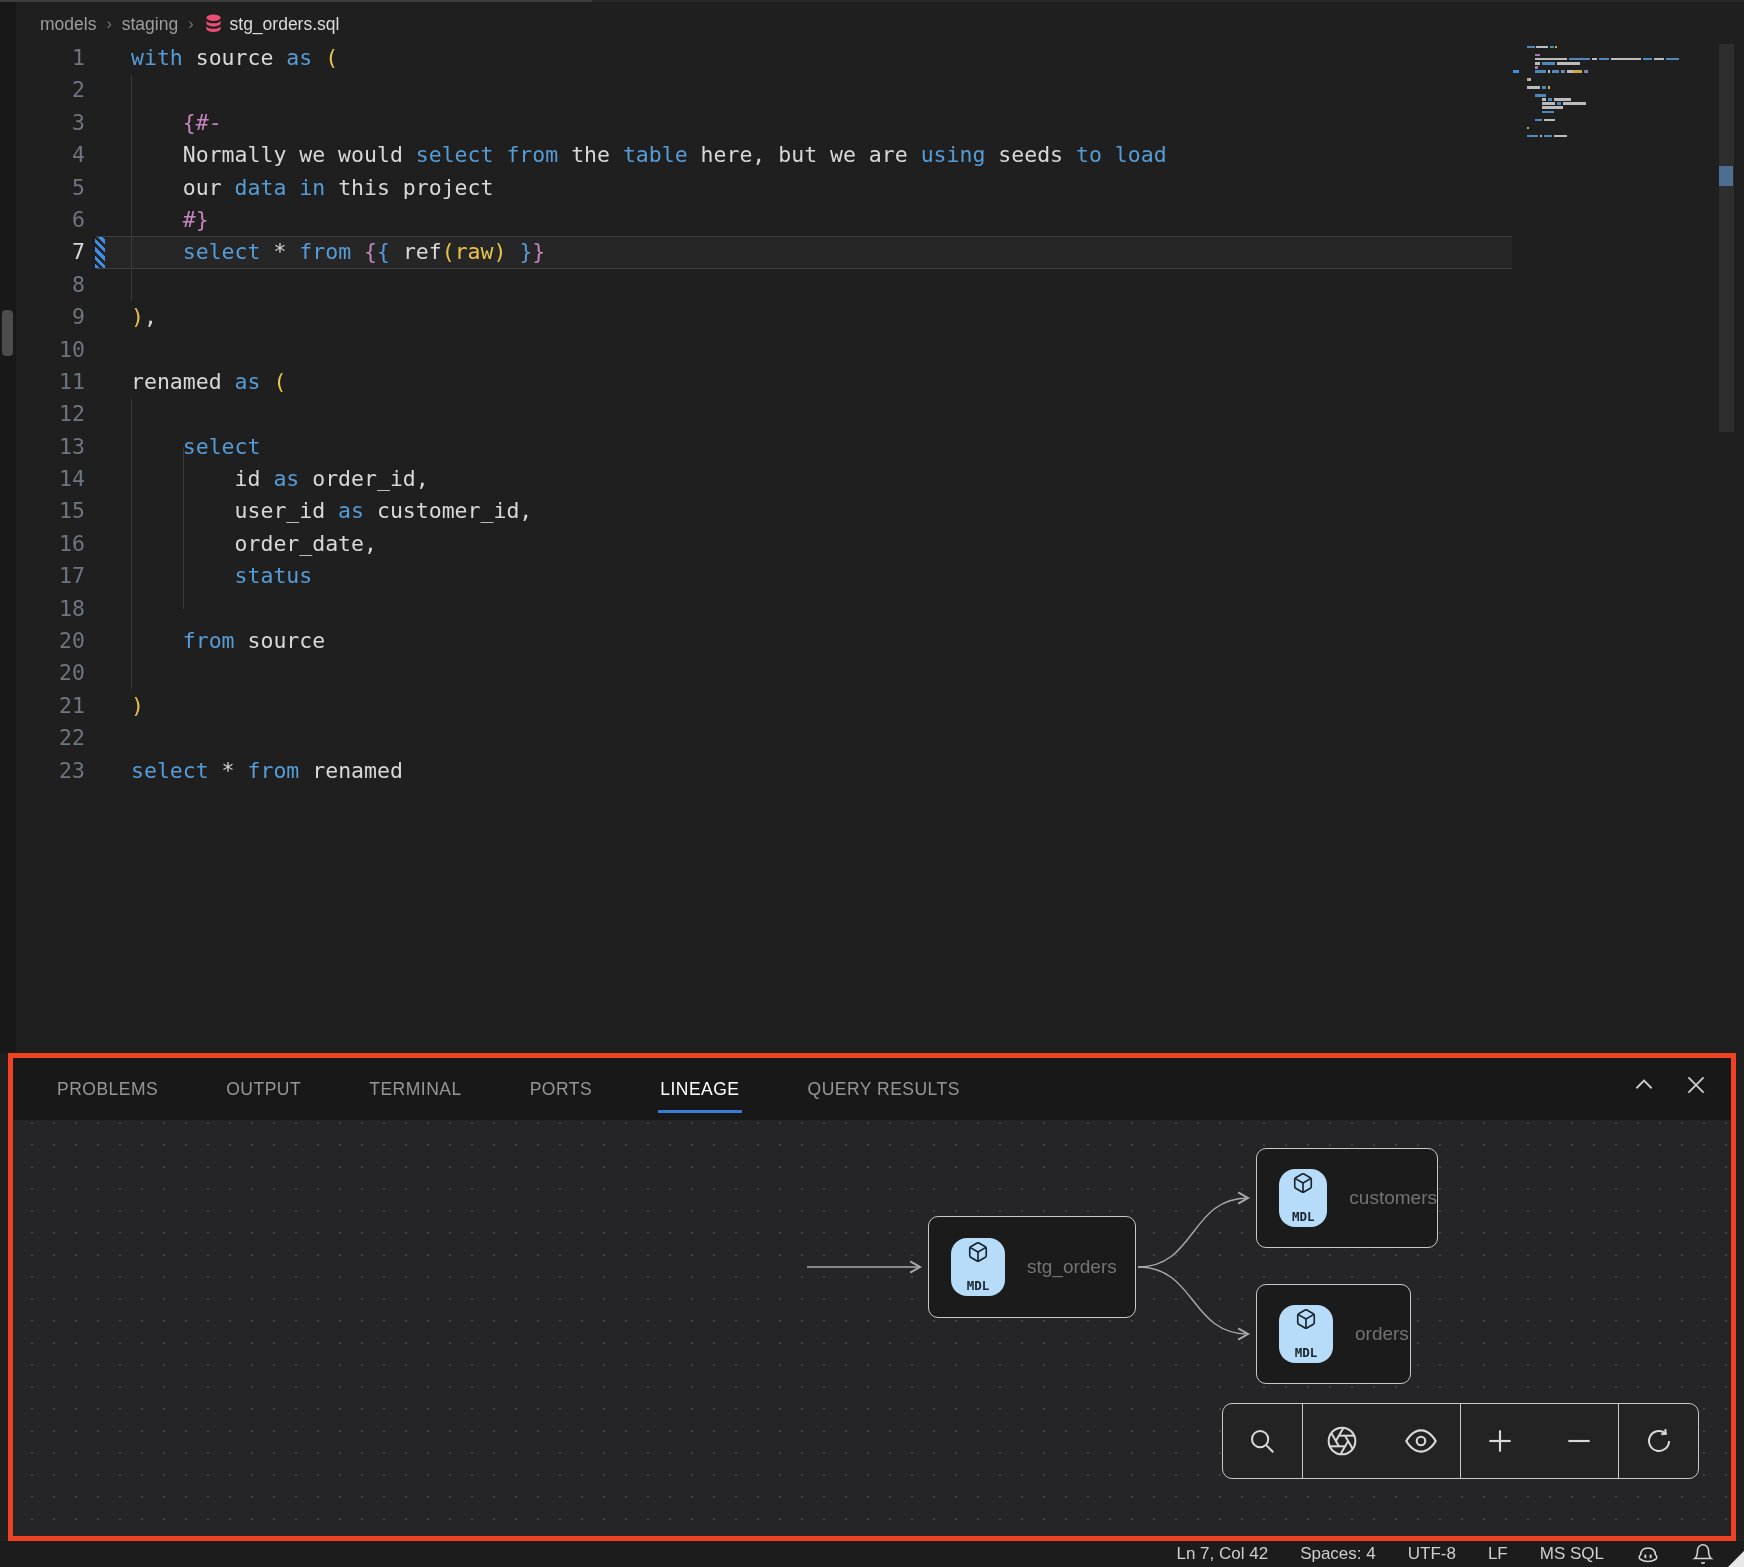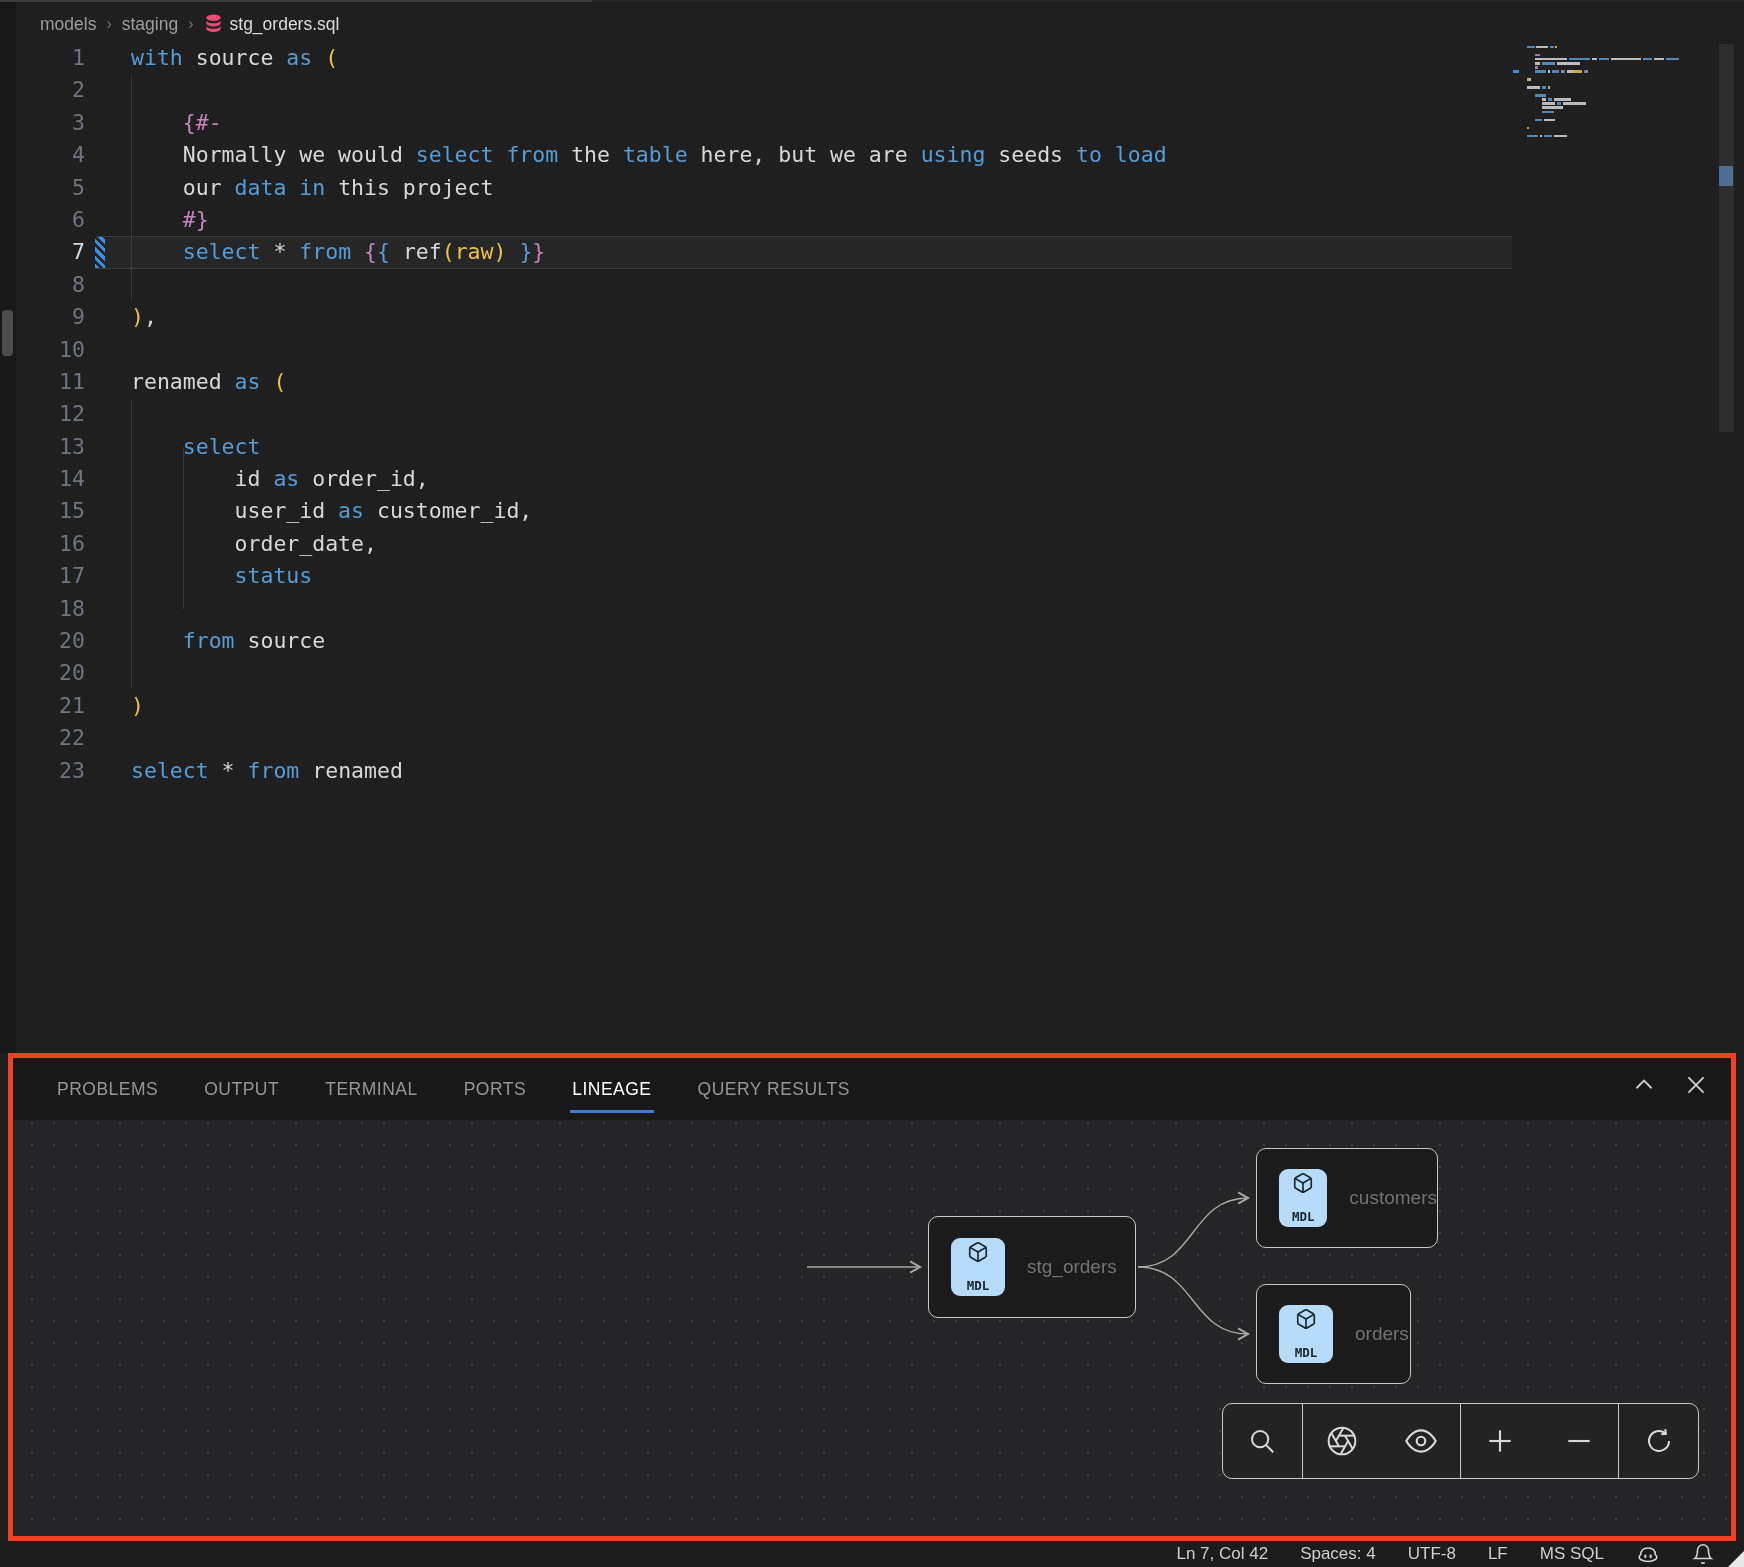--- a/index.html
+++ b/index.html
@@ -42,35 +42,35 @@
   .mini-row { height:2.4px; margin-bottom:1.65px; white-space:nowrap; }
   .mini-row i { display:inline-block; height:2.4px; vertical-align:top; }
   .mini-marker { position:absolute; left:1513px; top:70px; width:6px; height:3.4px; background:#3b8eea; }
   .scroll-track { position:absolute; left:1719px; top:44px; width:15px; height:388px; background:rgba(255,255,255,0.07); }
   .scroll-mark { position:absolute; left:1719px; top:166px; width:14px; height:20px; background:#4c6e91; }
 
   
   .red-box { position:absolute; left:8px; top:1053px; width:1728px; height:488px;
     border:5px solid #ee4223; background:#181818; }
   .panel-tabs { position:absolute; left:0; top:0; width:100%; height:62px; background:#181818;
-    display:flex; align-items:center; padding-left:44px; gap:46px; }
+    display:flex; align-items:center; padding-left:44px; gap:68px; }
   .ptab { font-size:17.5px; letter-spacing:0.5px; color:#969696; position:relative; cursor:pointer; }
   .ptab.active { color:#ffffff; }
   .ptab.active::after { content:""; position:absolute; left:-2px; right:-2px; bottom:-13px; height:3px; background:#3b7bd4; }
   .panel-actions { position:absolute; right:22px; top:14px; display:flex; gap:26px; color:#cfcfcf; }
   .panel-actions svg { cursor:pointer; }
 
   .canvas { position:absolute; left:0; top:62px; width:1718px; height:416px; background:#252527;
     background-image:radial-gradient(rgba(255,255,255,0.13) 1.1px, rgba(0,0,0,0) 1.1px);
     background-size:22px 22px; background-position:8px 14px; overflow:hidden; }
   .edges { position:absolute; left:0; top:0; width:100%; height:100%; pointer-events:none; }
 
   .node { position:absolute; background:#1b1b1c; border:1.5px solid #c9c9c9; border-radius:10px;
     display:flex; align-items:center; gap:22px; padding-left:22px; cursor:pointer; }
-  .badge { width:54px; height:58px; border-radius:9px; display:flex; flex-direction:column;
+  .badge { width:54px; height:58px; border-radius:16px; display:flex; flex-direction:column;
     align-items:center; justify-content:center; gap:15px;
     font-family:"DejaVu Sans Mono", monospace; font-size:12.5px; font-weight:bold; }
   .badge.green { background:#c9f0bd; color:#1d2b1a; }
   .badge.blue  { background:#b7dcf9; color:#18242f; }
   .node-label { font-size:19px; color:#737373; }
 
   .lineage-toolbar { position:absolute; left:1209px; top:283px; width:477px; height:76px;
     border:1.5px solid #c9c9c9; border-radius:10px; display:flex; background:#232324; }
   .tb-group { display:flex; align-items:center; justify-content:space-around; }
   .tb-group + .tb-group { border-left:1.5px solid #c9c9c9; }

